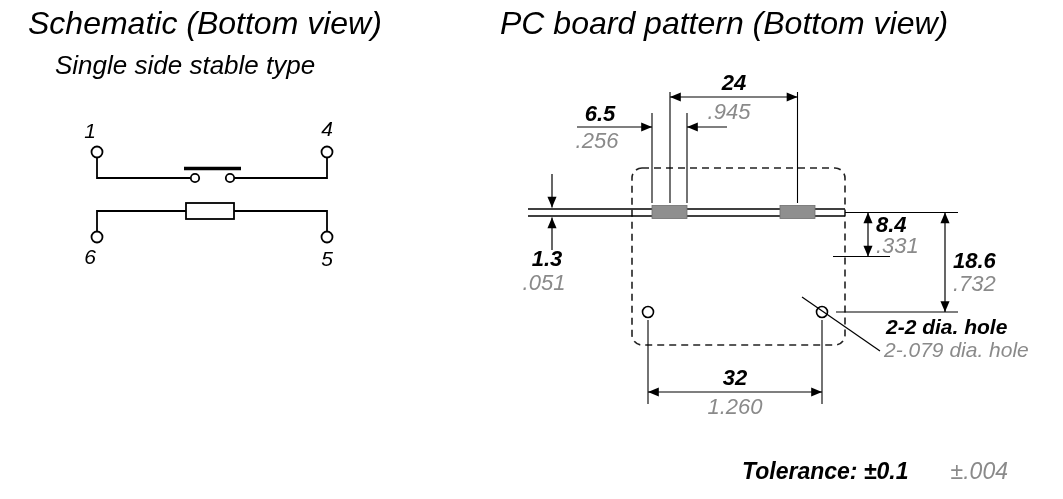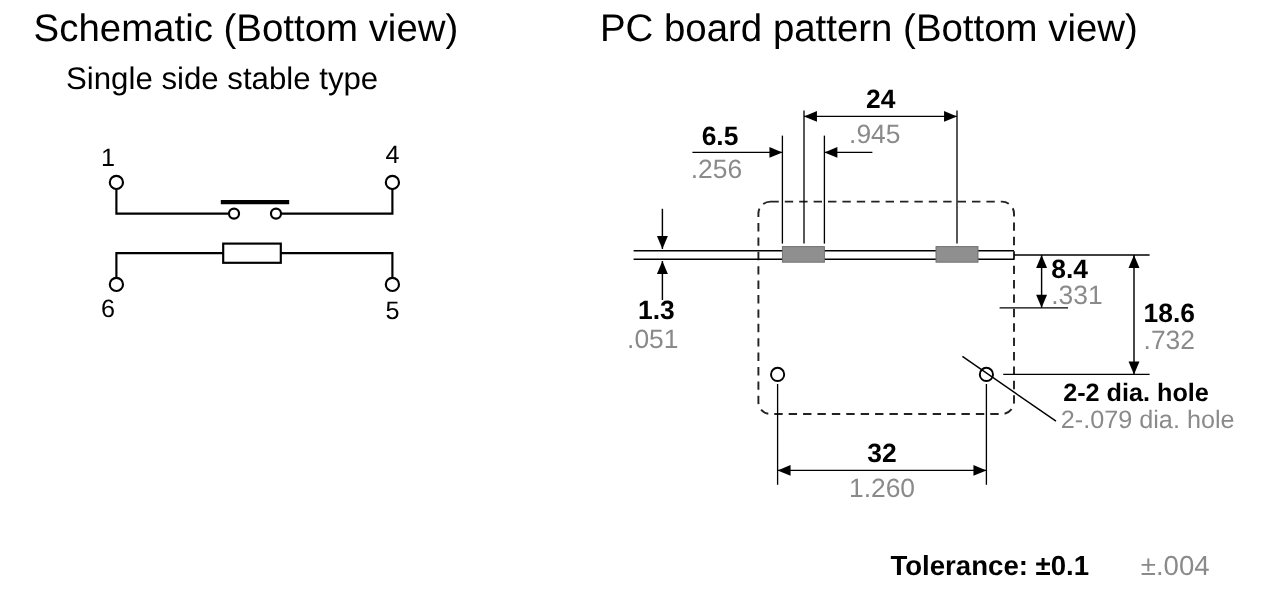--- a/index.html
+++ b/index.html
@@ -1,17 +1,17 @@
 <!DOCTYPE html>
 <html><head>
 <meta charset="utf-8">
 <style>
   html,body{margin:0;padding:0;background:#ffffff;}
   .page{position:relative;width:1063px;height:499px;background:#ffffff;overflow:hidden;
-        font-family:"Liberation Sans","DejaVu Sans",sans-serif;}
+        font-family:"Liberation Sans","DejaVu Sans",sans-serif;font-style:italic;}
   svg text{font-family:"Liberation Sans","DejaVu Sans",sans-serif;}
   .t-title{font-size:32px;fill:#000;}
   .t-sub{font-size:26px;fill:#000;}
   .t-pin{font-size:21px;fill:#000;}
   .t-mm{font-size:22px;font-weight:bold;fill:#000;}
   .t-inch{font-size:22px;fill:#8a8a8a;}
   .t-note-mm{font-size:21px;font-weight:bold;fill:#000;}
   .t-note-inch{font-size:21px;fill:#8a8a8a;}
   .t-tol-mm{font-size:23px;font-weight:bold;fill:#000;}
   .t-tol-inch{font-size:23px;fill:#8a8a8a;}

